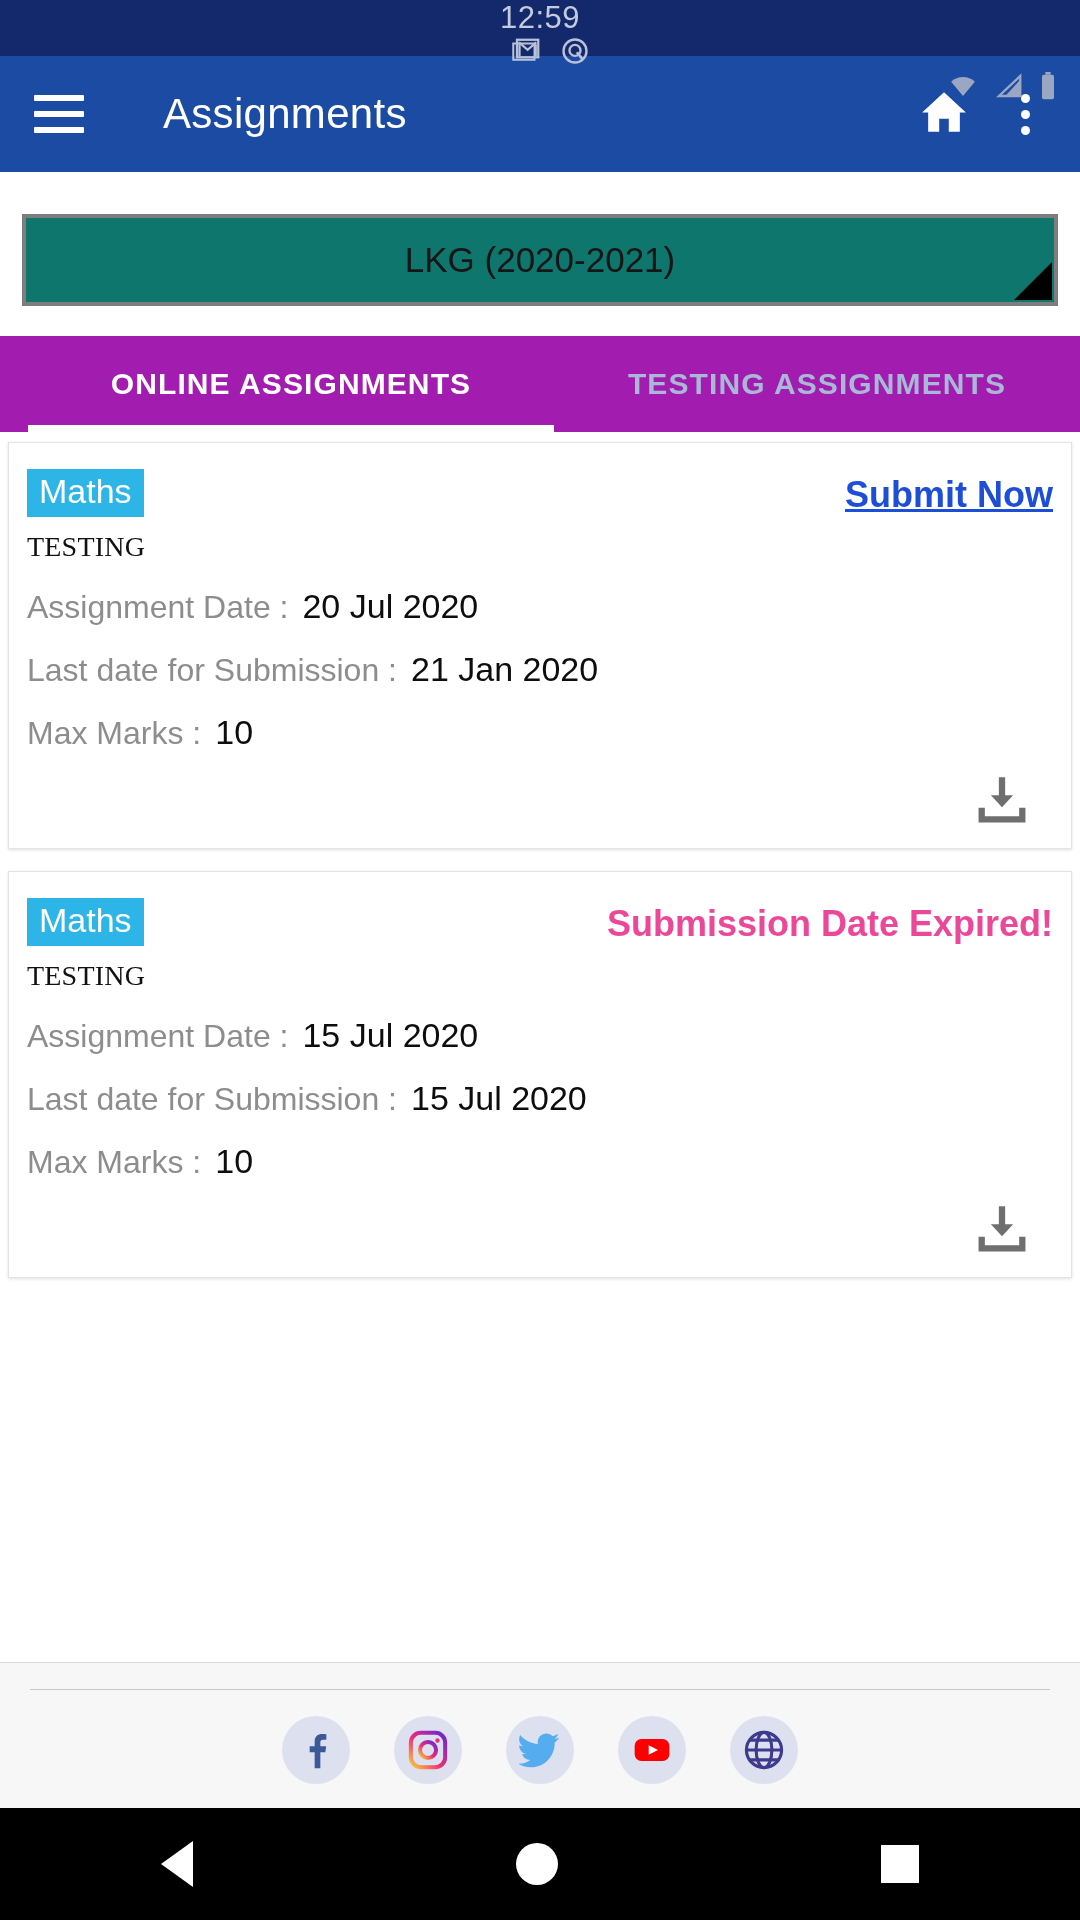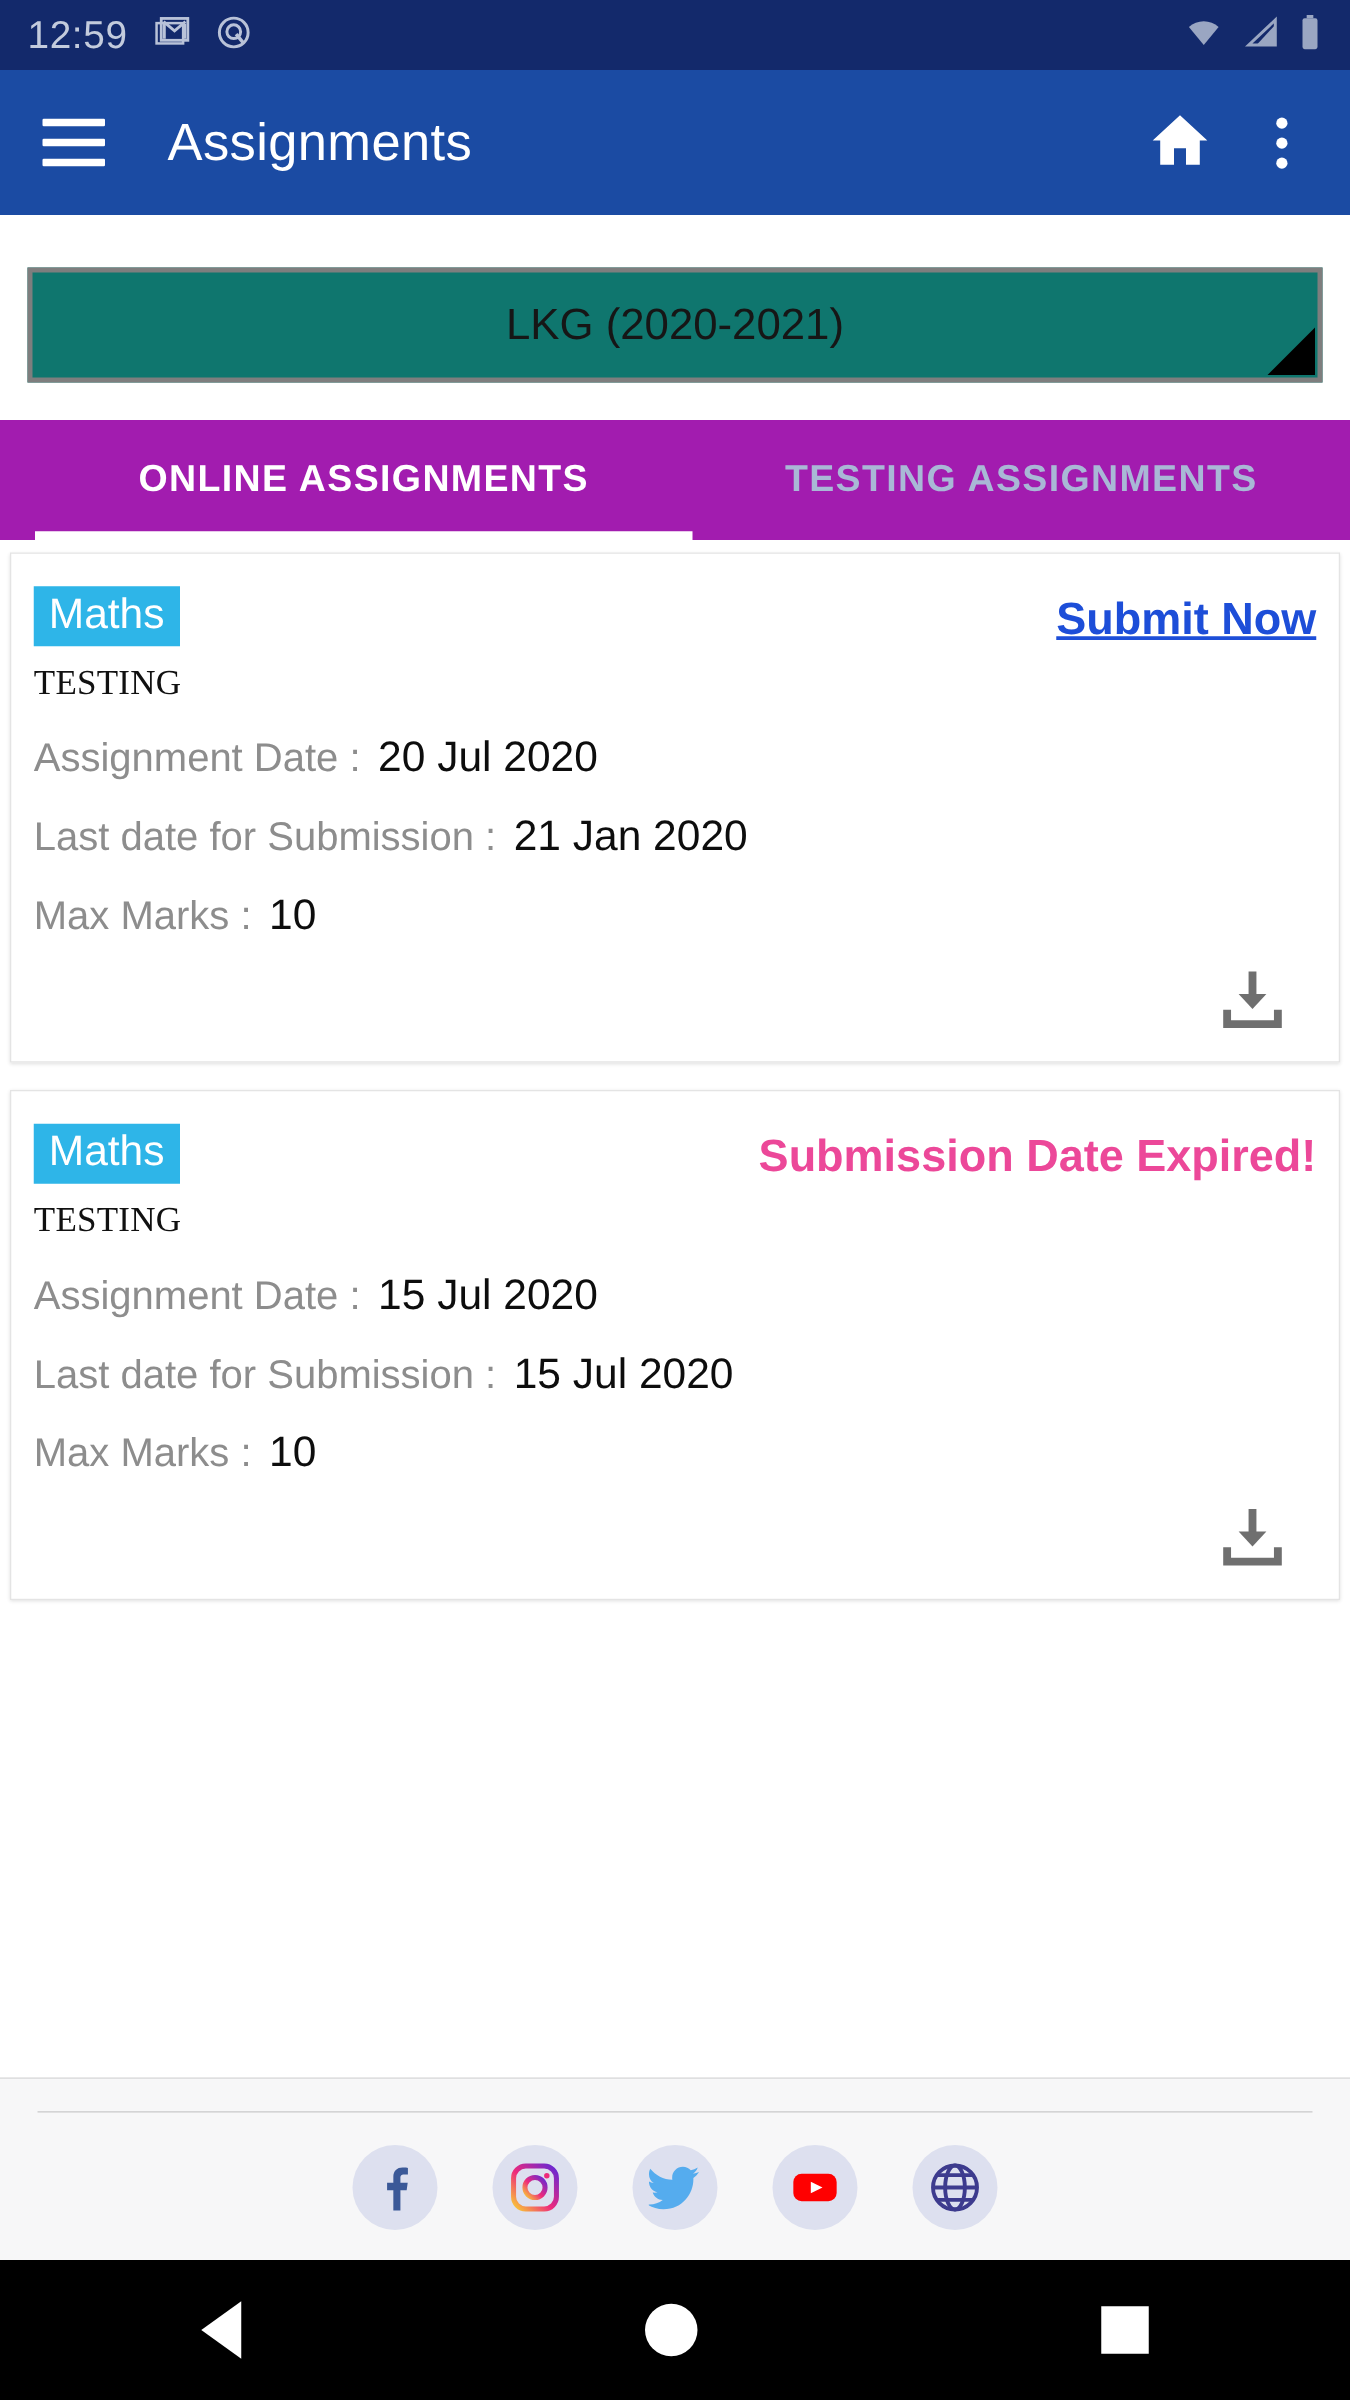--- a/index.html
+++ b/index.html
@@ -8,30 +8,30 @@
     font-family:"Liberation Sans", sans-serif;
     background:#ffffff;
     overflow:hidden;
     position:relative;
   }
 
   
   .statusbar{
     height:56px; background:#13296b;
     display:flex; align-items:center;
-    padding:0 22px; color:#b9c2d8;
+    padding:0 22px; color:#b9c2d8;flex-direction:column;
   }
   .sb-time{ font-size:31px; letter-spacing:.5px; color:#c3cbdd; }
   .sb-icons-left{ display:flex; align-items:center; gap:18px; margin-left:22px; }
   .sb-right{ margin-left:auto; display:flex; align-items:center; gap:13px; }
 
   
   .appbar{
     height:116px; background:#1b4ba3;
-    display:flex; align-items:center; padding:0 34px;
+    display:flex; align-items:center; padding:0 34px;gap:29px;
   }
   .hamburger{ width:50px; display:flex; flex-direction:column; gap:10px; cursor:pointer;}
   .hamburger i{ display:block; height:6px; background:#fff; border-radius:1px; }
   .app-title{
     color:#fff; font-size:42px; font-weight:400; margin-left:50px;
     letter-spacing:.3px;
   }
   .appbar-actions{ margin-left:auto; display:flex; align-items:center; gap:46px; padding-right:10px;}
   .kebab{ display:flex; flex-direction:column; gap:7px; align-items:center; cursor:pointer; padding:6px;}
   .kebab i{ width:9px; height:9px; border-radius:50%; background:#fff; display:block;}

